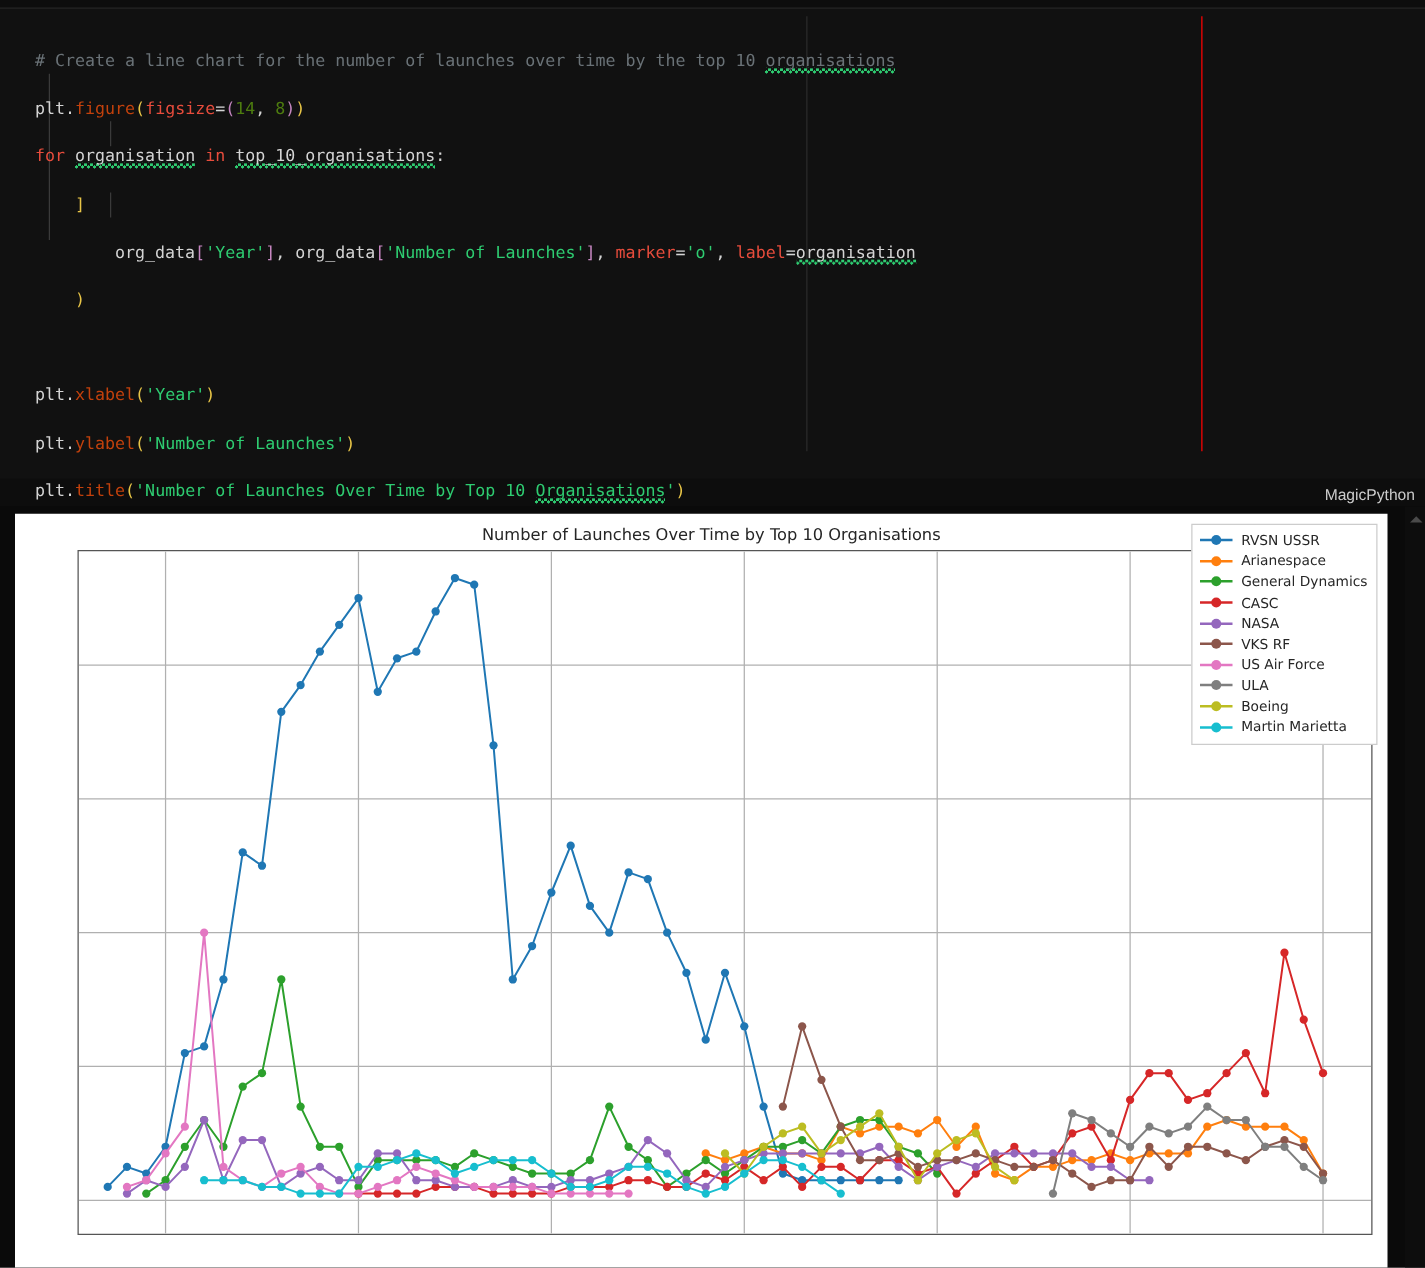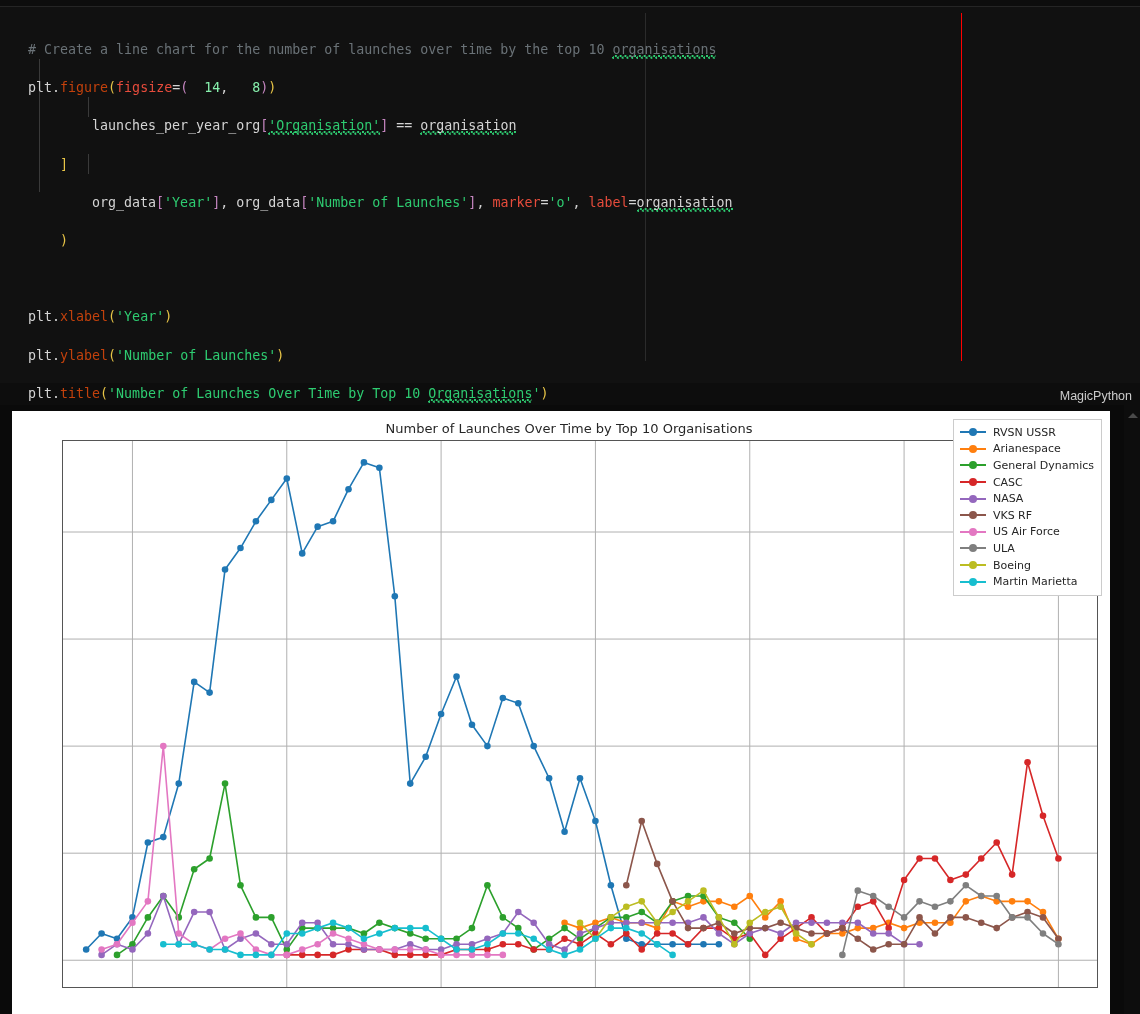--- a/index.html
+++ b/index.html
@@ -31,21 +31,21 @@
     letter-spacing:0px;
   }
   .ln{display:block;height:19.1px;}
   .cmt{color:#6a7277;}
   .kw{color:#e74c3c;}          
   .fn{color:#c2410c;}
   .id{color:#d4d4d4;}
   .par{color:#e8c547;}         
   .par2{color:#c586c0;}
   .str{color:#2ecc71;}
-  .num{color:#86efac;margin-left:16px;}
+  .num{color:#4d7c0f;}
   .namedarg{color:#e74c3c;}
   .op{color:#d4d4d4;}
   .bool{color:#e74c3c;}
   .squig{
     background-image:
       radial-gradient(circle at 1.2px 3.6px, #2ecc71 1.1px, rgba(0,0,0,0) 1.2px),
       radial-gradient(circle at 3.6px 1.8px, #2ecc71 1.1px, rgba(0,0,0,0) 1.2px);
     background-size:4.8px 5px;
     background-position:0 100%;
     background-repeat:repeat-x;
@@ -124,21 +124,21 @@
       <div id="ruler-soft"></div>
       <div id="ruler-red"></div>
 
       <div class="guide" style="left:39px;top:52px;height:133px;"></div>
       <div class="guide" style="left:88px;top:90px;height:20px;"></div>
       <div class="guide" style="left:88px;top:147px;height:20px;"></div>
 
       <div id="code">
 <span class="ln"><span class="cmt"># Create a line chart for the number of launches over time by the top 10 </span><span class="cmt squig">organisations</span></span>
 <span class="ln"><span class="id">plt</span><span class="op">.</span><span class="fn">figure</span><span class="par">(</span><span class="namedarg">figsize</span><span class="op">=</span><span class="par2">(</span><span class="num">14</span><span class="op">, </span><span class="num">8</span><span class="par2">)</span><span class="par">)</span></span>
-<span class="ln">        <span class="id">launches_per_year_org</span><span class="par2">[</span><span class="str squig">'Organisation'</span><span class="par2">]</span> <span class="op">==</span> <span class="id squig">organisation</span></span>
+<span class="ln"><span class="kw">for</span> <span class="id squig">organisation</span> <span class="kw">in</span> <span class="id squig">top_10_organisations</span><span class="op">:</span></span>
 <span class="ln">    <span class="par">]</span></span>
 <span class="ln">        <span class="id">org_data</span><span class="par2">[</span><span class="str">'Year'</span><span class="par2">]</span><span class="op">, </span><span class="id">org_data</span><span class="par2">[</span><span class="str">'Number of Launches'</span><span class="par2">]</span><span class="op">, </span><span class="namedarg">marker</span><span class="op">=</span><span class="str">'o'</span><span class="op">, </span><span class="namedarg">label</span><span class="op">=</span><span class="id squig">organisation</span></span>
 <span class="ln">    <span class="par">)</span></span>
 <span class="ln"> </span>
 <span class="ln"><span class="id">plt</span><span class="op">.</span><span class="fn">xlabel</span><span class="par">(</span><span class="str">'Year'</span><span class="par">)</span></span>
 <span class="ln"><span class="id">plt</span><span class="op">.</span><span class="fn">ylabel</span><span class="par">(</span><span class="str">'Number of Launches'</span><span class="par">)</span></span>
 <span class="ln"><span class="id">plt</span><span class="op">.</span><span class="fn">title</span><span class="par">(</span><span class="str">'Number of Launches Over Time by Top 10 </span><span class="str squig">Organisations</span><span class="str">'</span><span class="par">)</span></span>
 <span class="ln"><span class="id">plt</span><span class="op">.</span><span class="fn">legend</span><span class="par">()</span></span>
 <span class="ln"><span class="id">plt</span><span class="op">.</span><span class="fn">grid</span><span class="par">(</span><span class="bool">True</span><span class="par">)</span></span>
 <span class="ln"><span class="id">plt</span><span class="op">.</span><span class="fn">tight_layout</span><span class="par">()</span></span>

